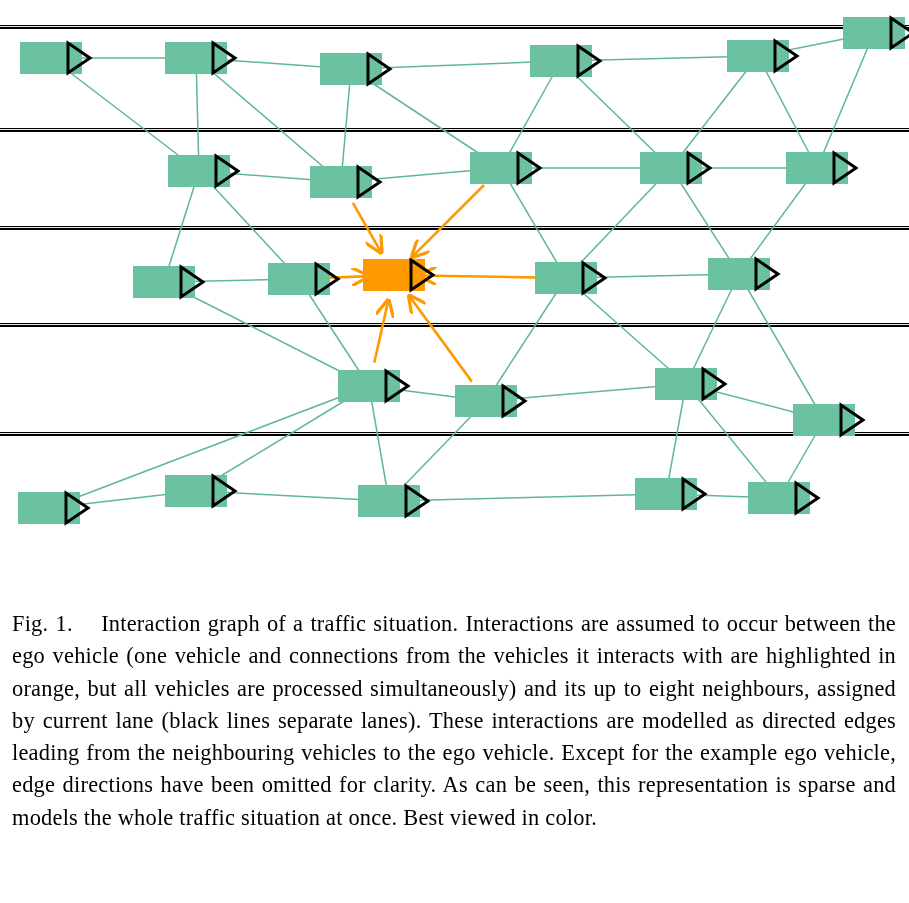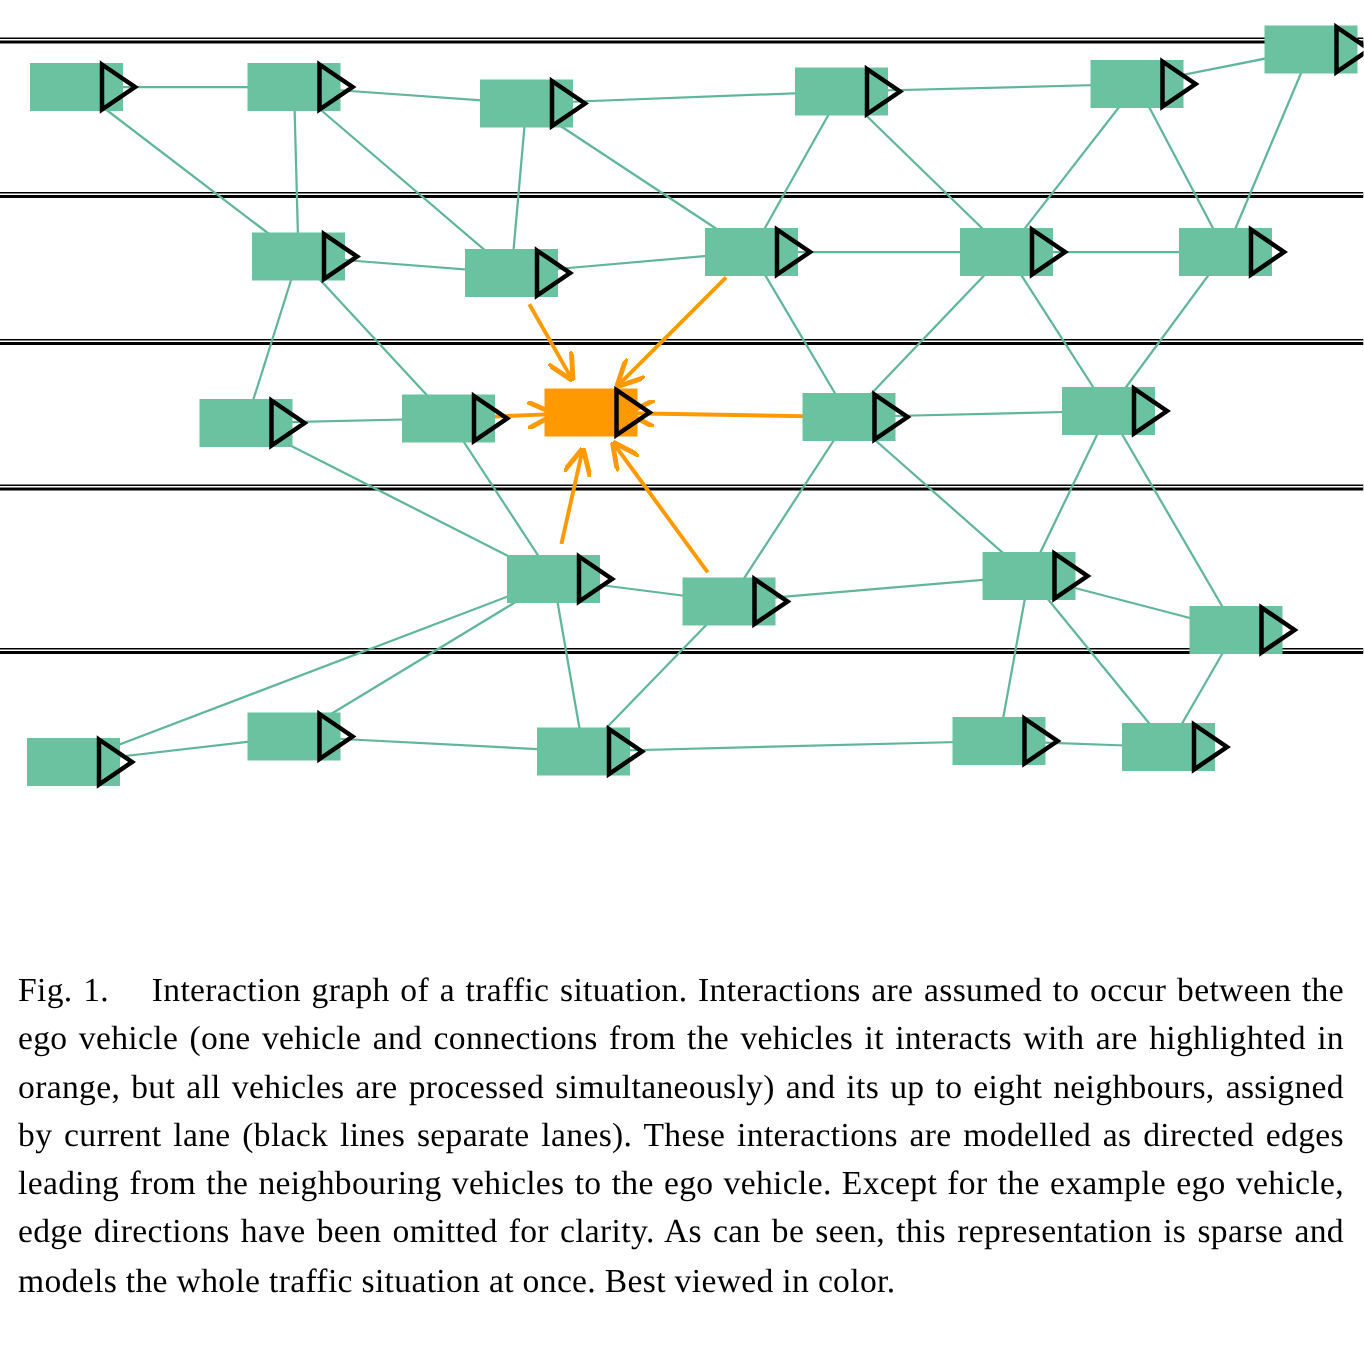--- a/index.html
+++ b/index.html
@@ -38,21 +38,20 @@
     left: 12px;
     top: 608px;
     width: 884px;
     font-family: "Liberation Serif", serif;
     font-size: 22.4px;
     line-height: 32.3px;
     text-align: justify;
     text-justify: inter-word;
     color: #000000;
     letter-spacing: 0.01em;
-    margin-top: 36px;
   }
   #caption .figlabel {
     white-space: pre;
   }
 </style>
 </head>
 <body>
 
 <div id="page">
 

